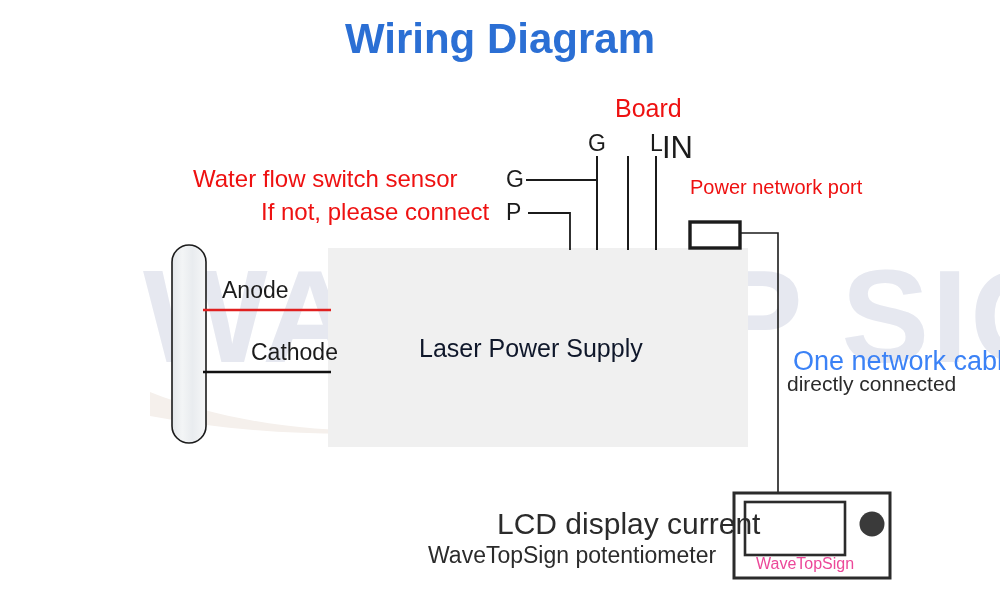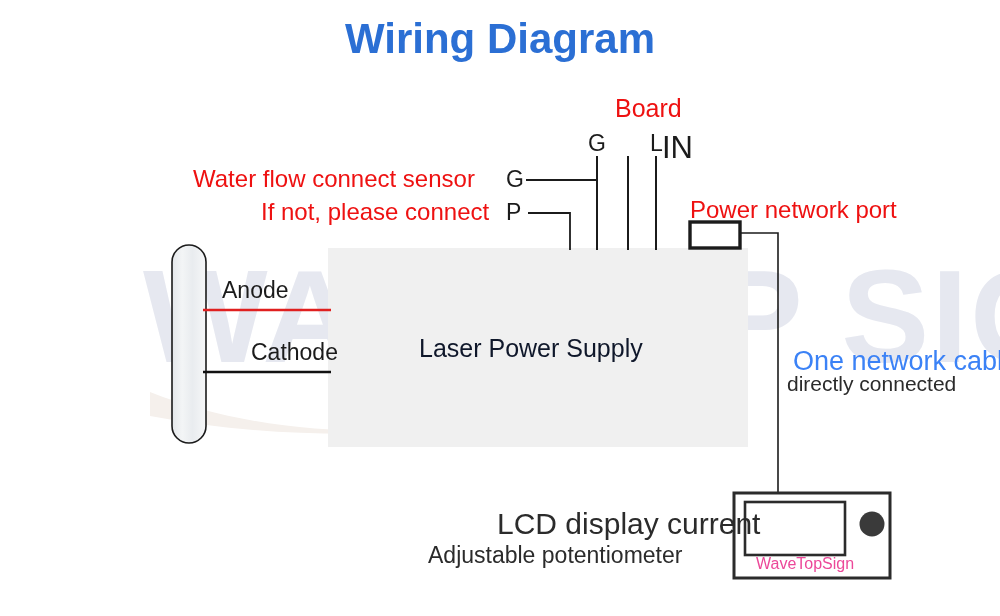--- a/index.html
+++ b/index.html
@@ -55,22 +55,22 @@
   }
   #water-flow-terminal { left: 506px; top: 168px; font-size: 23px; }
   #if-not-label {
     left: 261px;
     top: 200px;
     font-size: 24px;
   }
   #if-not-terminal { left: 506px; top: 201px; font-size: 23px; }
   #power-network-port-label {
     left: 690px;
-    top: 198px;
-    font-size: 24px;
+    top: 177px;
+    font-size: 20px;
   }
   #laser-tube-label {
     left: 28px;
     top: 332px;
     font-size: 24px;
   }
   #anode-label { left: 222px; top: 279px; font-size: 23px; }
   #cathode-label { left: 207px; top: 341px; font-size: 23px; margin-left: 44px; }
   #laser-power-supply-label {
     left: 419px;
@@ -137,35 +137,35 @@
   </svg>
 
   <div class="lbl" id="page-title" style="color:#2b6fd4">Wiring Diagram</div>
 
   <div class="lbl red-lbl" id="board-label">Board</div>
 
   <div class="lbl blk-lbl" id="terminal-g-label">G</div>
   <div class="lbl blk-lbl" id="terminal-in-label">IN</div>
   <div class="lbl blk-lbl" id="terminal-l-label">L</div>
 
-  <div class="lbl red-lbl" id="water-flow-label">Water flow connect sensor</div>
+  <div class="lbl red-lbl" id="water-flow-label">Water flow switch sensor</div>
   <div class="lbl blk-lbl" id="water-flow-terminal">G</div>
 
   <div class="lbl red-lbl" id="if-not-label">If not, please connect</div>
   <div class="lbl blk-lbl" id="if-not-terminal">P</div>
 
   <div class="lbl red-lbl" id="power-network-port-label">Power network port</div>
 
 
   <div class="lbl blk-lbl" id="anode-label">Anode</div>
   <div class="lbl blk-lbl" id="cathode-label">Cathode</div>
 
   <div class="lbl" id="laser-power-supply-label">Laser Power Supply</div>
 
   <div class="lbl" id="network-cable-line1">One network cable</div>
   <div class="lbl" id="network-cable-line2">directly connected</div>
 
   <div class="lbl" id="lcd-line1">LCD display current</div>
-  <div class="lbl" id="lcd-line2">Adjustable potentiometer</div>
+  <div class="lbl" id="lcd-line2">WaveTopSign potentiometer</div>
 
   <div class="lbl" id="lcd-brand-label">WaveTopSign</div>
 
 </div>
 
 </body></html>

